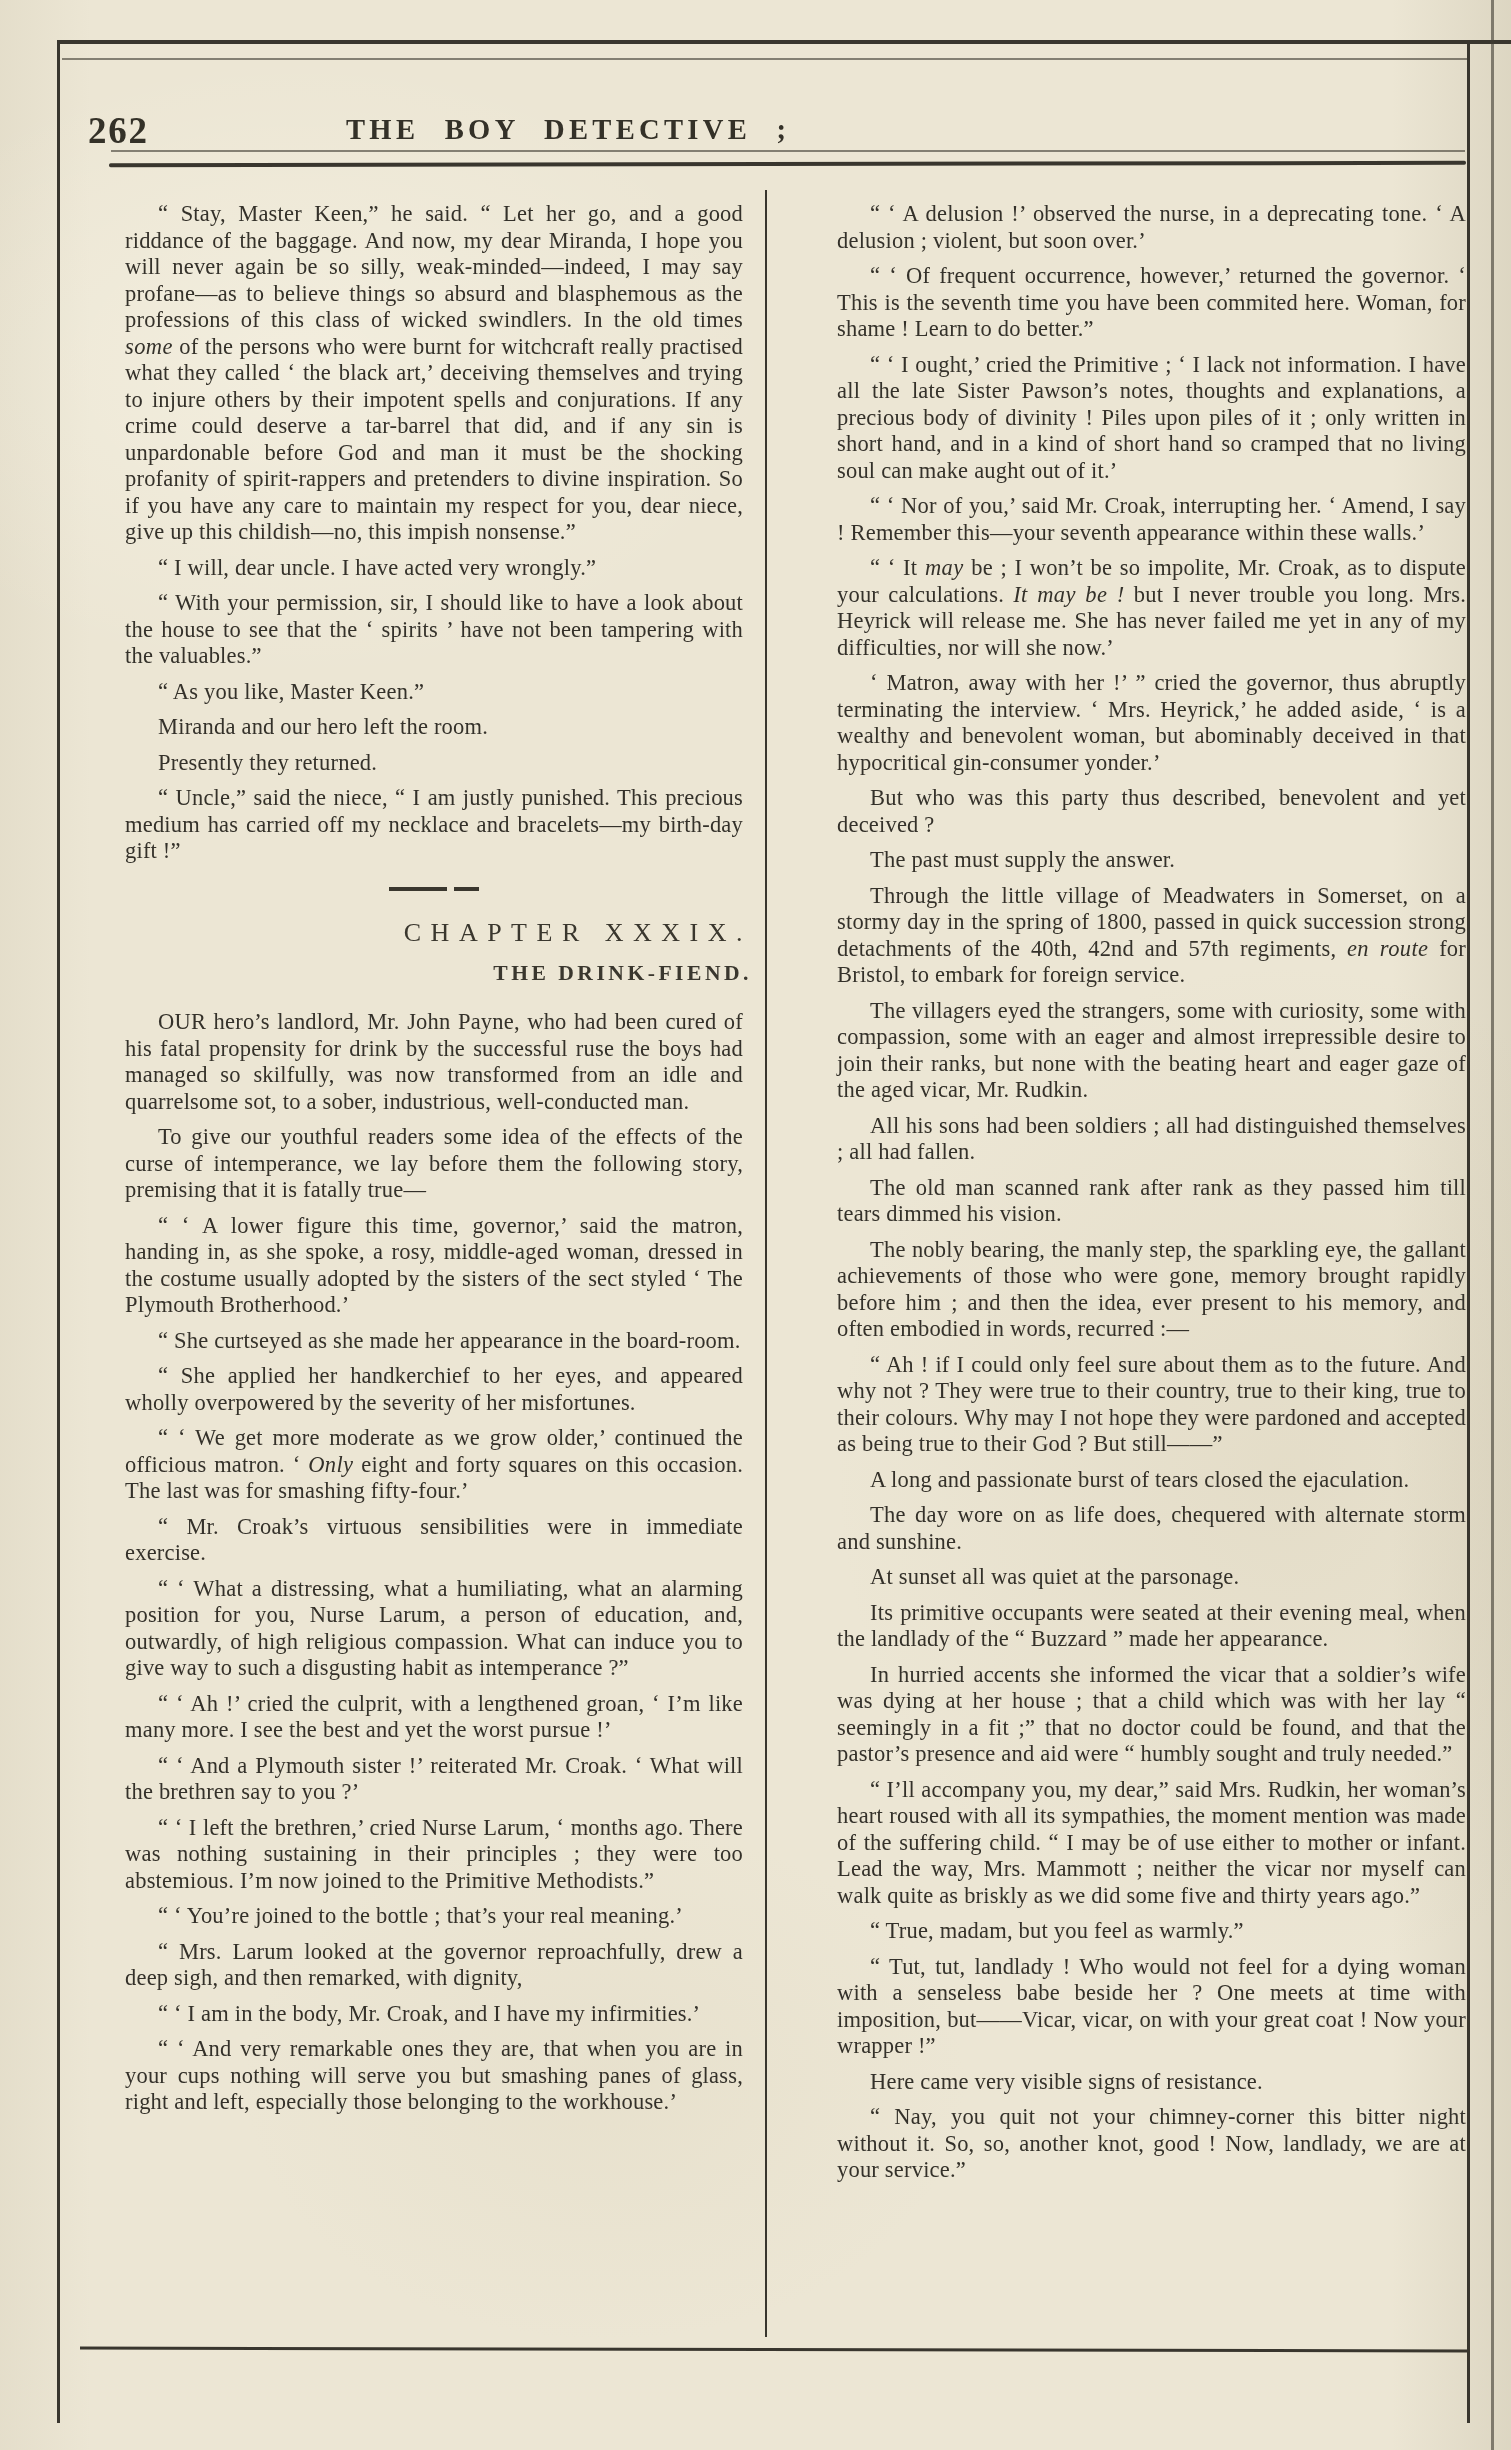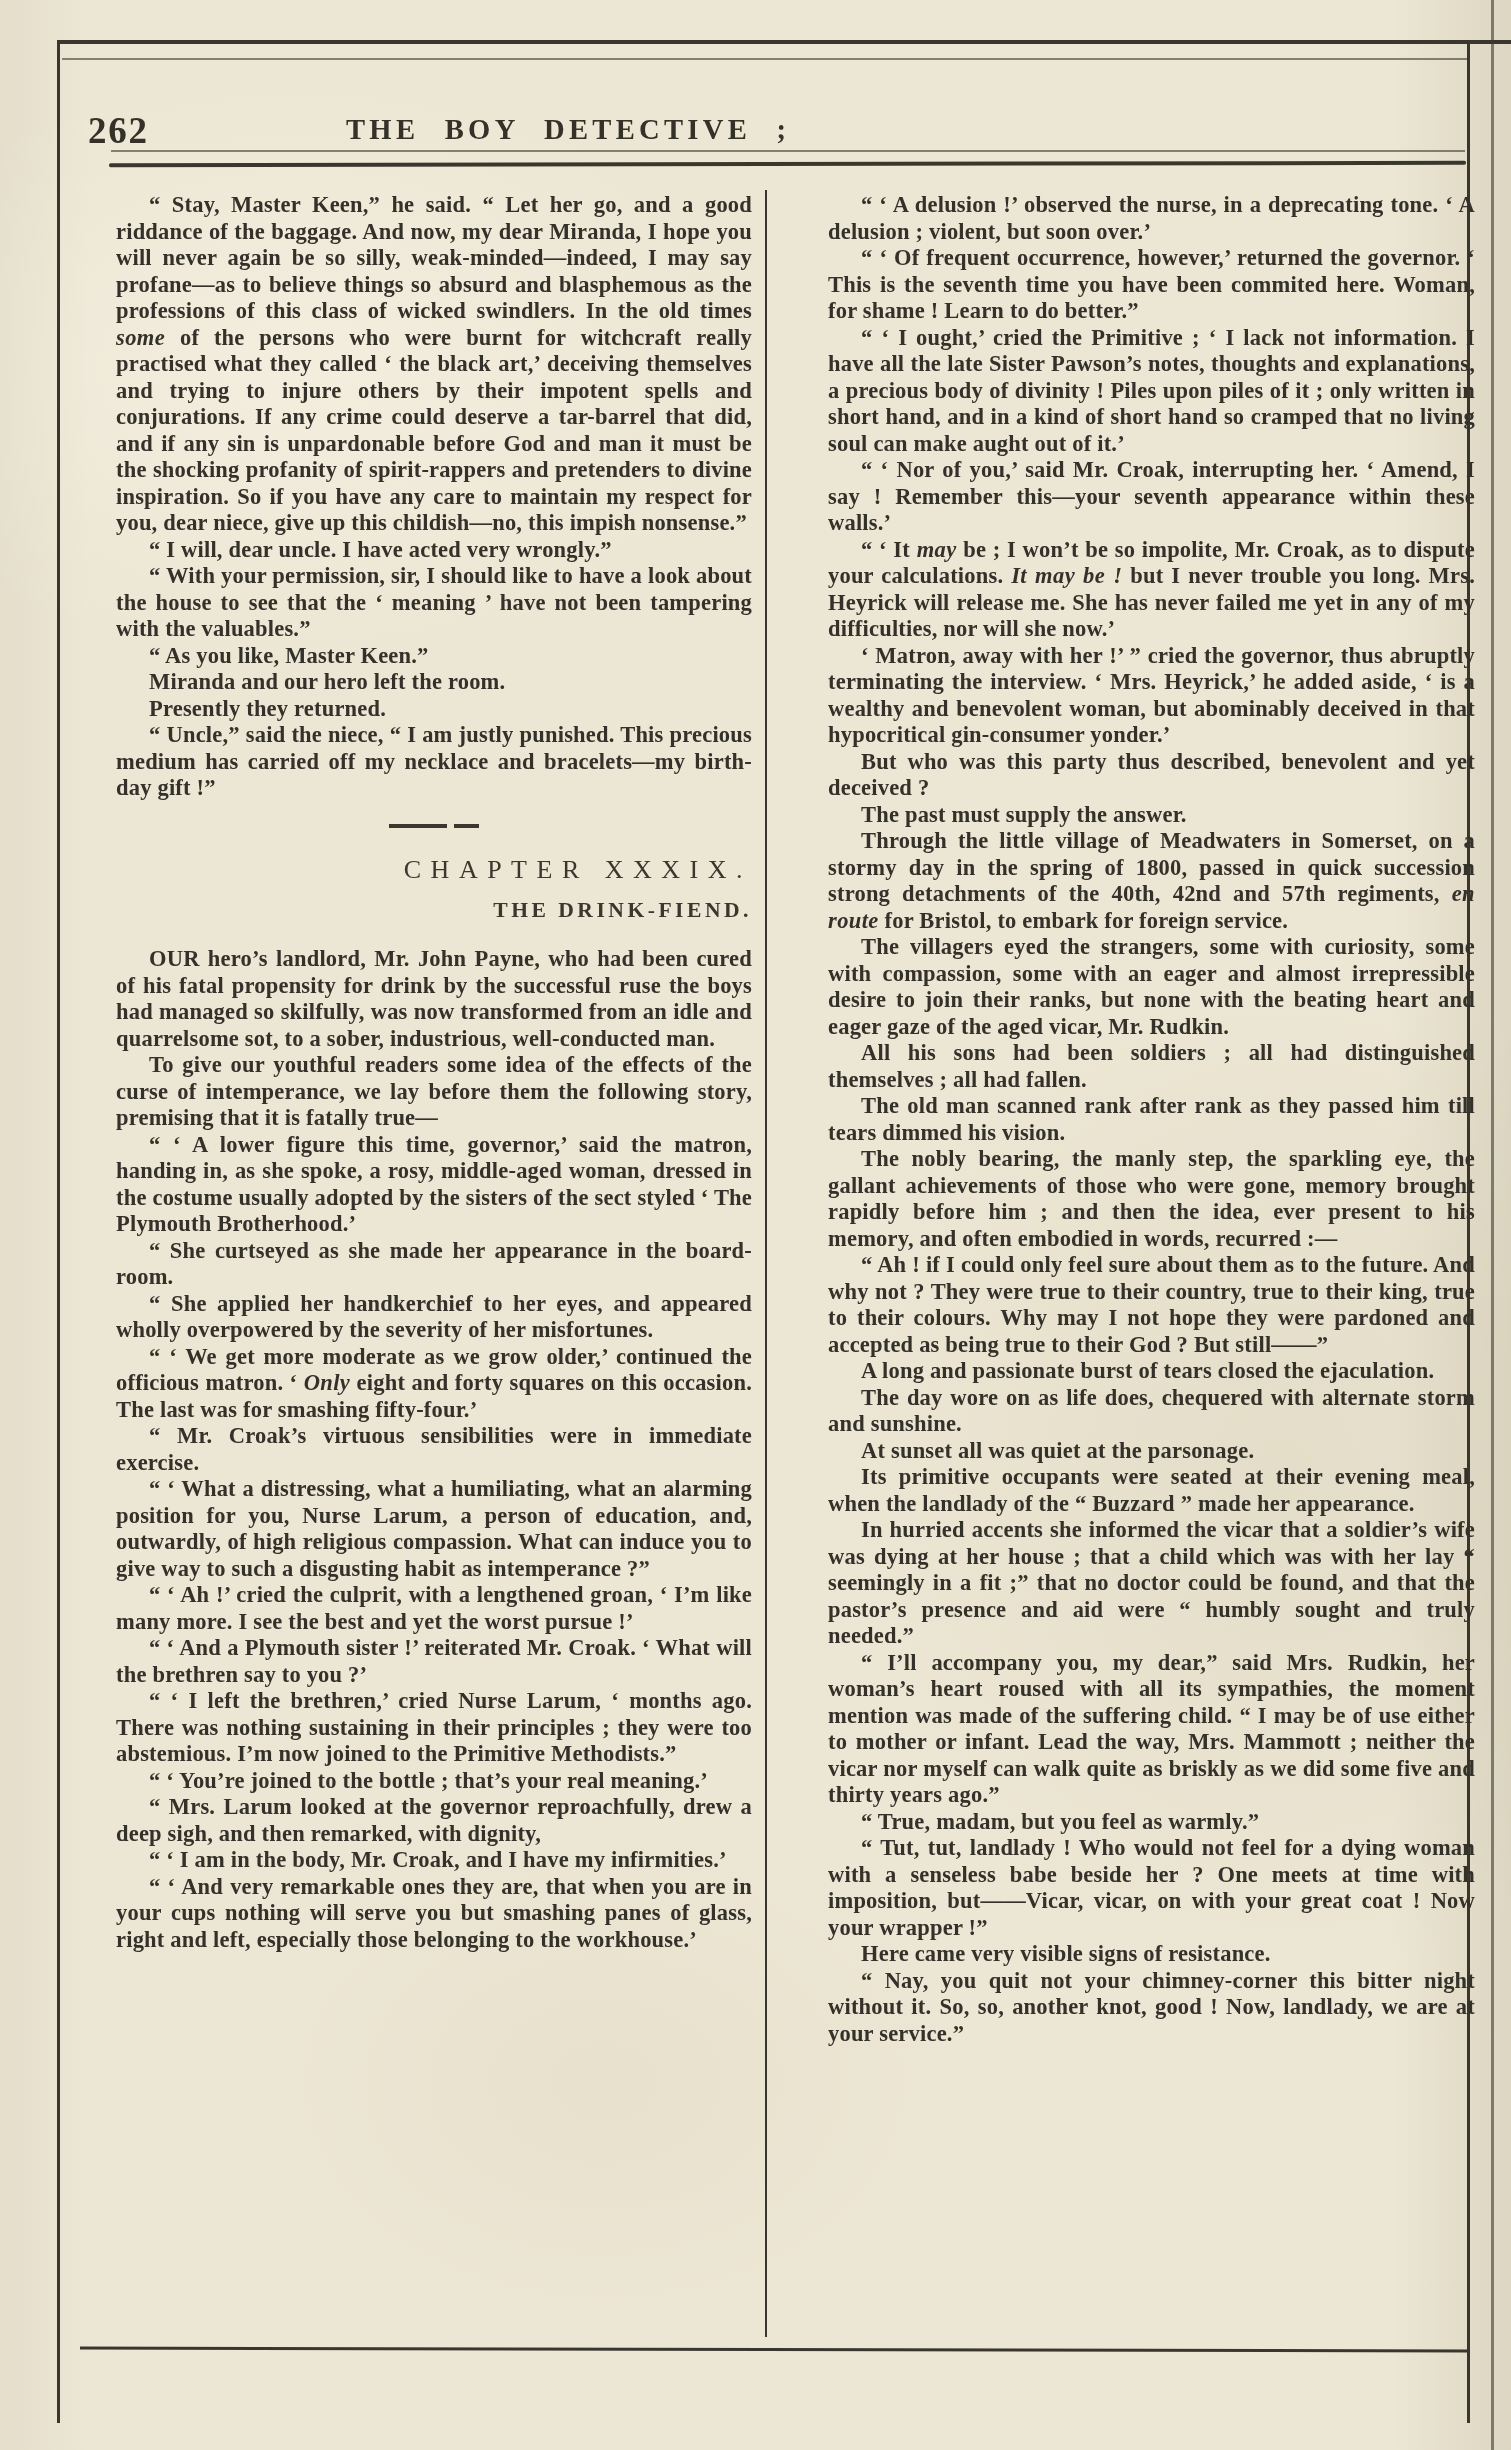--- a/index.html
+++ b/index.html
@@ -30,21 +30,21 @@
     text-align:left;font-size:28.6px;font-weight:bold;color:#343128;
     letter-spacing:4.3px;word-spacing:14px;white-space:nowrap;
   }
   .col{
     position:absolute;top:192px;
     font-size:22.5px;line-height:26.5px;color:#34312a;
     text-align:justify;letter-spacing:0.2px;
   }
   #col-left{left:116px;width:636px;}
   #col-right{left:828px;width:647px;}
-  .blk-p{text-indent:33px;margin:0;font-weight:bold;}
+  .blk-p{text-indent:33px;margin:9px;}
   .blk-chapter{
     text-indent:0;text-align:right;
     font-size:26px;letter-spacing:9.5px;color:#3a372e;
     margin:29px 0 14px 0;
   }
   .blk-section{
     text-indent:0;text-align:right;
     font-size:21.6px;letter-spacing:3.5px;color:#3a372e;font-weight:bold;
     margin:0 0 22.5px 0;
   }
@@ -69,21 +69,21 @@
   <div id="page-number">262</div>
   <div id="running-title">THE BOY DETECTIVE ;</div>
   <div class="rule soft" style="left:111px;top:150px;width:1354px;height:1.7px;"></div>
   <div class="rule" style="left:109px;top:162px;width:1357px;height:3.5px;border-radius:1.7px;transform:rotate(-0.1deg);"></div>
 
   <div class="rule" style="left:765px;top:190px;width:1.7px;height:2147px;"></div>
 
   <div id="col-left" class="col">
       <div class="blk-p">“ Stay, Master Keen,” he said. “ Let her go, and a good riddance of the baggage. And now, my dear Miranda, I hope you will never again be so silly, weak-minded—indeed, I may say profane—as to believe things so absurd and blasphemous as the professions of this class of wicked swindlers. In the old times <i>some</i> of the persons who were burnt for witchcraft really practised what they called ‘ the black art,’ deceiving themselves and trying to injure others by their impotent spells and conjurations. If any crime could deserve a tar-barrel that did, and if any sin is unpardonable before God and man it must be the shocking profanity of spirit-rappers and pretenders to divine inspiration. So if you have any care to maintain my respect for you, dear niece, give up this childish—no, this impish nonsense.”</div>
       <div class="blk-p">“ I will, dear uncle. I have acted very wrongly.”</div>
-      <div class="blk-p">“ With your permission, sir, I should like to have a look about the house to see that the ‘ meaning ’ have not been tampering with the valuables.”</div>
+      <div class="blk-p">“ With your permission, sir, I should like to have a look about the house to see that the ‘ spirits ’ have not been tampering with the valuables.”</div>
       <div class="blk-p">“ As you like, Master Keen.”</div>
       <div class="blk-p">Miranda and our hero left the room.</div>
       <div class="blk-p">Presently they returned.</div>
       <div class="blk-p">“ Uncle,” said the niece, “ I am justly punished. This precious medium has carried off my necklace and bracelets—my birth-day gift !”</div>
       <div class="divider"></div>
       <div class="blk-chapter">CHAPTER XXXIX.</div>
       <div class="blk-section">THE DRINK-FIEND.</div>
       <div class="blk-p">OUR hero’s landlord, Mr. John Payne, who had been cured of his fatal propensity for drink by the successful ruse the boys had managed so skilfully, was now transformed from an idle and quarrelsome sot, to a sober, industrious, well-conducted man.</div>
       <div class="blk-p">To give our youthful readers some idea of the effects of the curse of intemperance, we lay before them the following story, premising that it is fatally true—</div>
       <div class="blk-p">“ ‘ A lower figure this time, governor,’ said the matron, handing in, as she spoke, a rosy, middle-aged woman, dressed in the costume usually adopted by the sisters of the sect styled ‘ The Plymouth Brotherhood.’</div>

